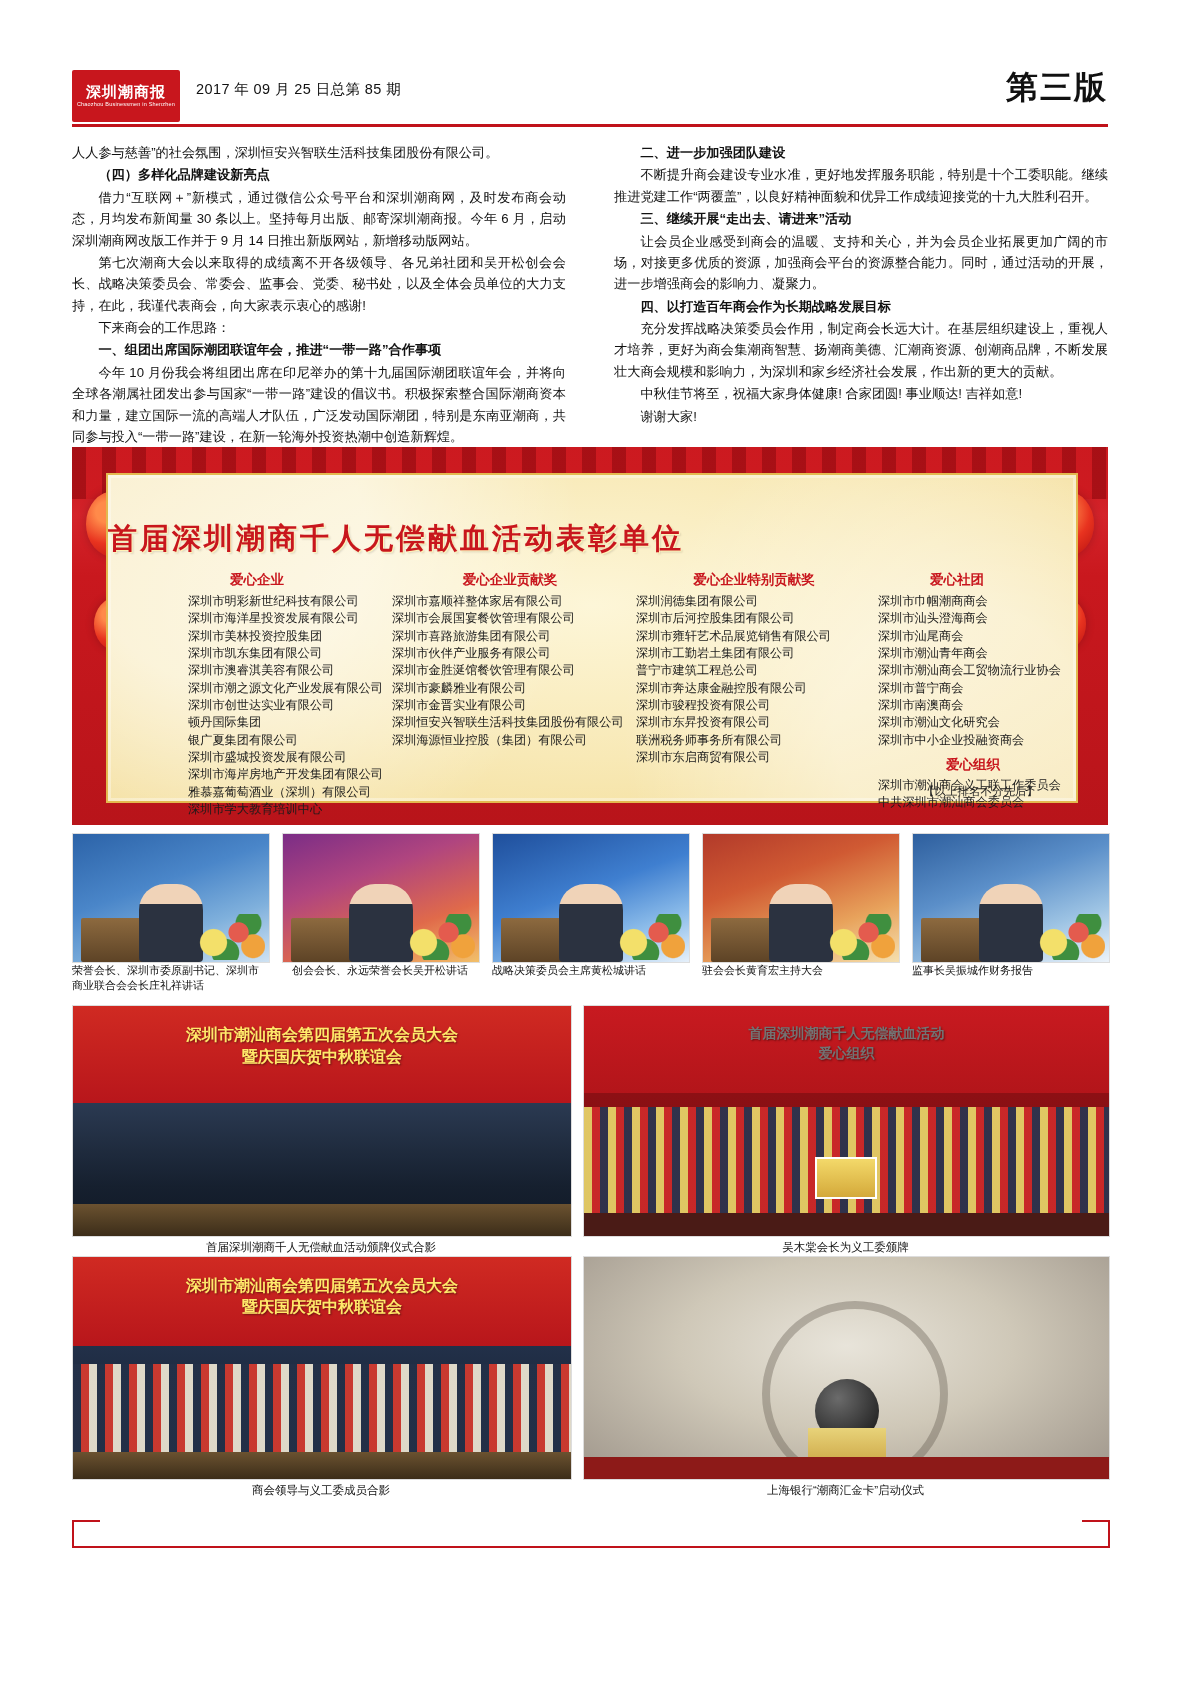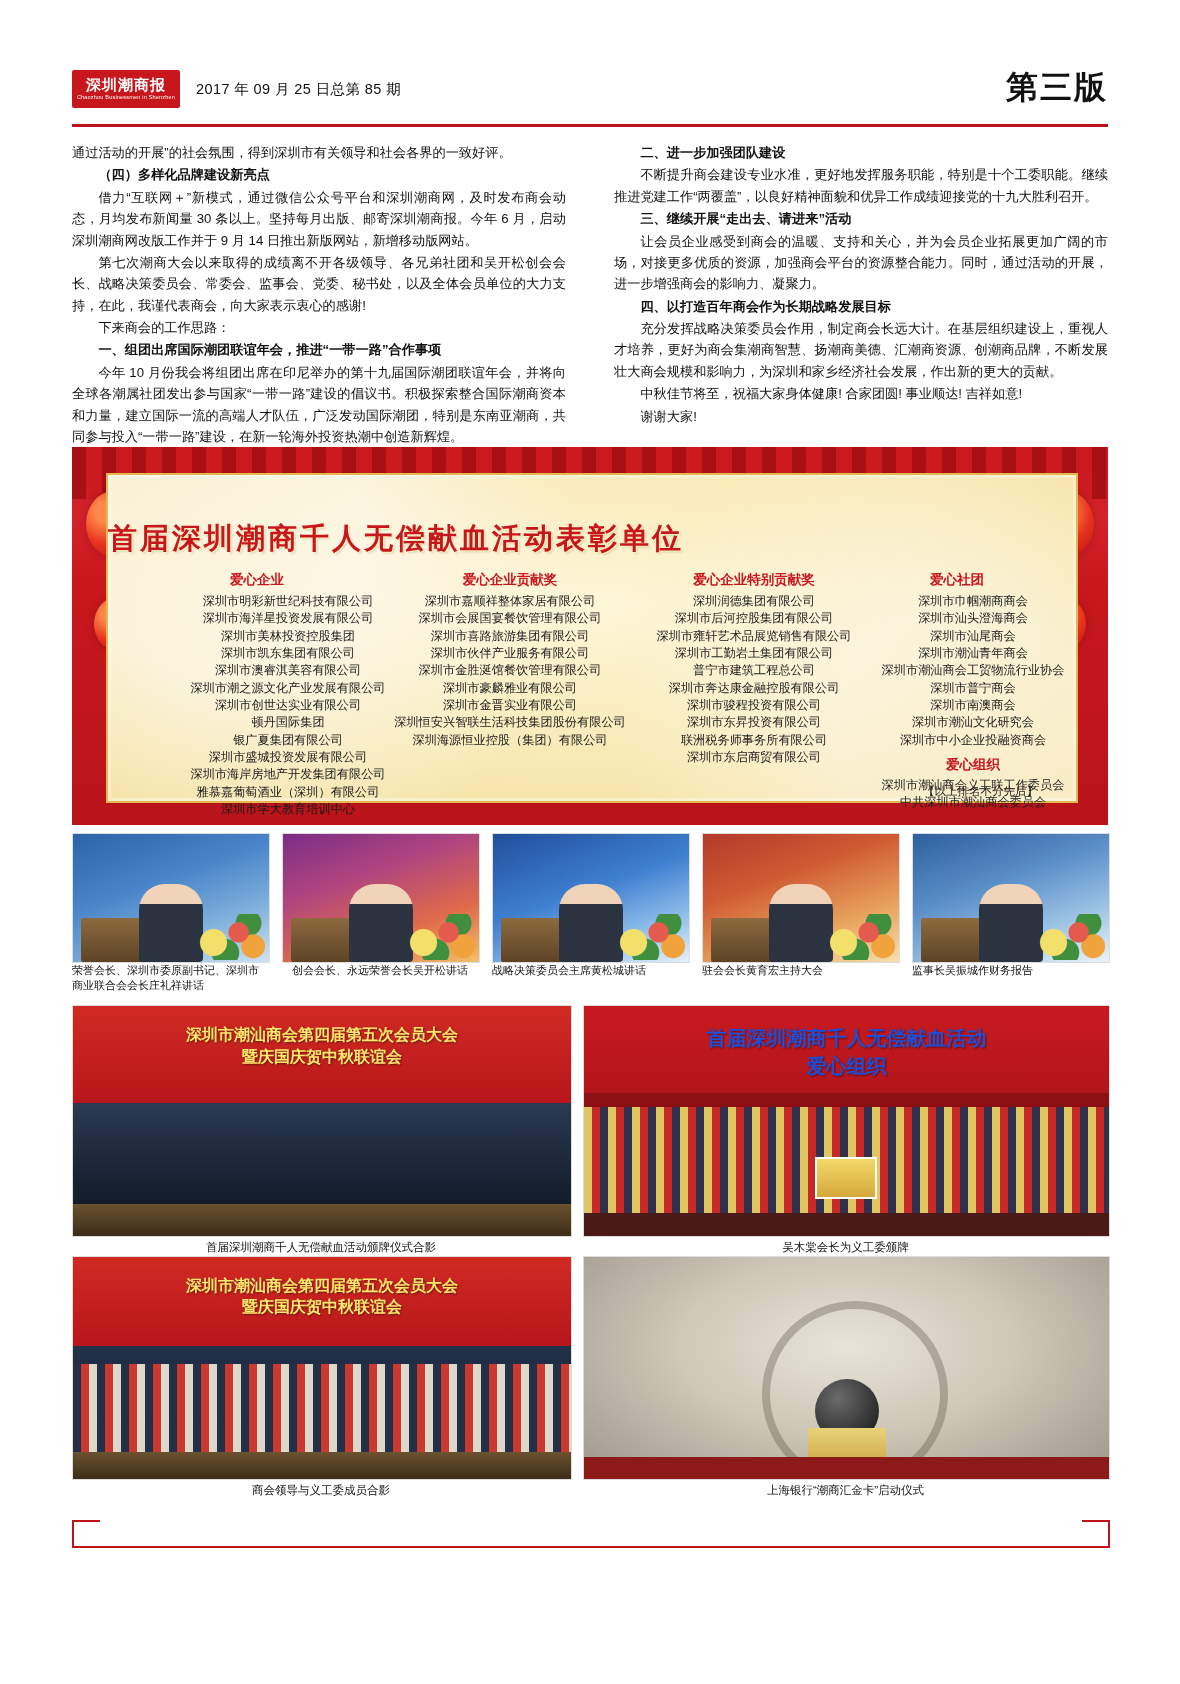--- a/index.html
+++ b/index.html
@@ -12,21 +12,21 @@
   }
   .page{
     position:absolute;left:0;top:0;width:1180px;height:1684px;
   }
   
   .masthead{
     position:absolute;left:72px;top:62px;width:1036px;height:62px;
     border-bottom:3px solid #c0121a;
   }
   .logo-box{
-    position:absolute;left:0;top:8px;width:108px;height:38px;
+    position:absolute;left:0;top:8px;width:108px;height:52px;
     background:#c8161d;color:#fff;border-radius:2px;
     display:flex;flex-direction:column;align-items:center;justify-content:center;
     line-height:1.05;
   }
   .logo-cn{font-size:15px;font-weight:bold;letter-spacing:1px;}
   .logo-en{font-size:5.5px;letter-spacing:.2px;margin-top:2px;}
   .issue-line{
     position:absolute;left:124px;top:18px;font-size:14.5px;color:#111;
     letter-spacing:.4px;
   }
@@ -90,21 +90,21 @@
     text-shadow:1px 1px 0 #fff2b8,2px 2px 2px rgba(0,0,0,.12);
     font-family:"DejaVu Sans","Liberation Sans",sans-serif;
   }
   .poster-cols{
     position:absolute;left:46px;top:96px;width:944px;height:240px;
   }
   .pcol{position:absolute;top:0;}
   .pcol h4{
     margin:0 0 4px 0;font-size:13.5px;color:#c8161d;font-weight:bold;text-align:center;
   }
-  .pcol ul{list-style:none;margin:0;padding:0;text-align:center;}
+  .pcol ul{list-style:none;margin:0;padding:0;}
   .pcol li{font-size:12.2px;line-height:1.42;color:#1b1b1b;white-space:nowrap;}
   .pcol.c1{left:34px;width:200px;}
   .pcol.c2{left:238px;width:236px;}
   .pcol.c3{left:482px;width:236px;}
   .pcol.c4{left:724px;width:190px;}
   .pcol.c1 h4{text-align:left;padding-left:42px;}
   .pcol.c4 h4{text-align:left;padding-left:52px;}
   .pcol .sub-head{
     margin:7px 0 3px 0;font-size:13.5px;color:#c8161d;font-weight:bold;text-align:center;
   }
@@ -175,21 +175,21 @@
     <div class="logo-box">
       <div class="logo-cn">深圳潮商报</div>
       <div class="logo-en">Chaozhou Businessmen in Shenzhen</div>
     </div>
     <div class="issue-line">2017 年 09 月 25 日总第 85 期</div>
     <div class="page-num">第三版</div>
   </div>
 
   <div class="cols">
     <div class="col left">
-      <p class="tight">通过活动的开展”的社会氛围，得到深圳市有关领导和社会各界的一致好评。</p>
+      <p class="tight">人人参与慈善”的社会氛围，深圳恒安兴智联生活科技集团股份有限公司。</p>
       <p class="head">（四）多样化品牌建设新亮点</p>
       <p>借力“互联网＋”新模式，通过微信公众号平台和深圳潮商网，及时发布商会动态，月均发布新闻量 30 条以上。坚持每月出版、邮寄深圳潮商报。今年 6 月，启动深圳潮商网改版工作并于 9 月 14 日推出新版网站，新增移动版网站。</p>
       <p>第七次潮商大会以来取得的成绩离不开各级领导、各兄弟社团和吴开松创会会长、战略决策委员会、常委会、监事会、党委、秘书处，以及全体会员单位的大力支持，在此，我谨代表商会，向大家表示衷心的感谢!</p>
       <p>下来商会的工作思路：</p>
       <p class="head">一、组团出席国际潮团联谊年会，推进“一带一路”合作事项</p>
       <p>今年 10 月份我会将组团出席在印尼举办的第十九届国际潮团联谊年会，并将向全球各潮属社团发出参与国家“一带一路”建设的倡议书。积极探索整合国际潮商资本和力量，建立国际一流的高端人才队伍，广泛发动国际潮团，特别是东南亚潮商，共同参与投入“一带一路”建设，在新一轮海外投资热潮中创造新辉煌。</p>
     </div>
     <div class="col right">
       <p class="head">二、进一步加强团队建设</p>
       <p>不断提升商会建设专业水准，更好地发挥服务职能，特别是十个工委职能。继续推进党建工作“两覆盖”，以良好精神面貌和优异工作成绩迎接党的十九大胜利召开。</p>
@@ -333,21 +333,21 @@
     <div class="sky" style="background:linear-gradient(180deg,#d02a22 0%,#b8161b 42%,#2b3a52 42%,#16202f 78%,#0f1724 100%);"></div>
     <div class="banner-title" style="font-size:16px;line-height:1.35;white-space:pre-line;">深圳市潮汕商会第四届第五次会员大会
 暨庆国庆贺中秋联谊会</div>
     <div style="position:absolute;left:0;right:0;bottom:14%;height:36%;background:repeating-linear-gradient(90deg,#1d2troll 0,#1d2636 9px,#39465c 9px,#39465c 18px);"></div>
     <div style="position:absolute;left:0;right:0;bottom:0;height:14%;background:linear-gradient(180deg,#6b5230,#3c2d19);"></div>
   </div>
   <div class="gpcap" style="left:72px;top:1240px;width:498px;">首届深圳潮商千人无偿献血活动颁牌仪式合影</div>
 
   <div class="gp" style="left:583px;top:1005px;width:525px;height:230px;">
     <div class="sky" style="background:linear-gradient(180deg,#c81a20 0%,#b3151a 38%,#8d1014 38%,#6d0d10 100%);"></div>
-    <div class="banner-title" style="font-size:20px;line-height:1.4;white-space:pre-line;color:#1d4ed8;">首届深圳潮商千人无偿献血活动
+    <div class="banner-title" style="font-size:14px;line-height:1.4;white-space:pre-line;color:#737373;">首届深圳潮商千人无偿献血活动
 爱心组织</div>
     <div style="position:absolute;left:0;right:0;bottom:10%;height:46%;background:repeating-linear-gradient(90deg,#e8d66a 0,#e8d66a 8px,#cf2a2a 8px,#cf2a2a 16px,#2a3550 16px,#2a3550 24px);opacity:.92;"></div>
     <div style="position:absolute;left:44%;bottom:16%;width:58px;height:38px;background:linear-gradient(180deg,#f3d96a,#d4a93a);border:2px solid #fff;"></div>
     <div style="position:absolute;left:0;right:0;bottom:0;height:10%;background:#4a1b16;"></div>
   </div>
   <div class="gpcap" style="left:583px;top:1240px;width:525px;">吴木棠会长为义工委颁牌</div>
 
   <div class="gp" style="left:72px;top:1256px;width:498px;height:222px;">
     <div class="sky" style="background:linear-gradient(180deg,#d02a22 0%,#b8161b 40%,#223049 40%,#121b29 100%);"></div>
     <div class="banner-title" style="font-size:16px;line-height:1.35;white-space:pre-line;">深圳市潮汕商会第四届第五次会员大会

